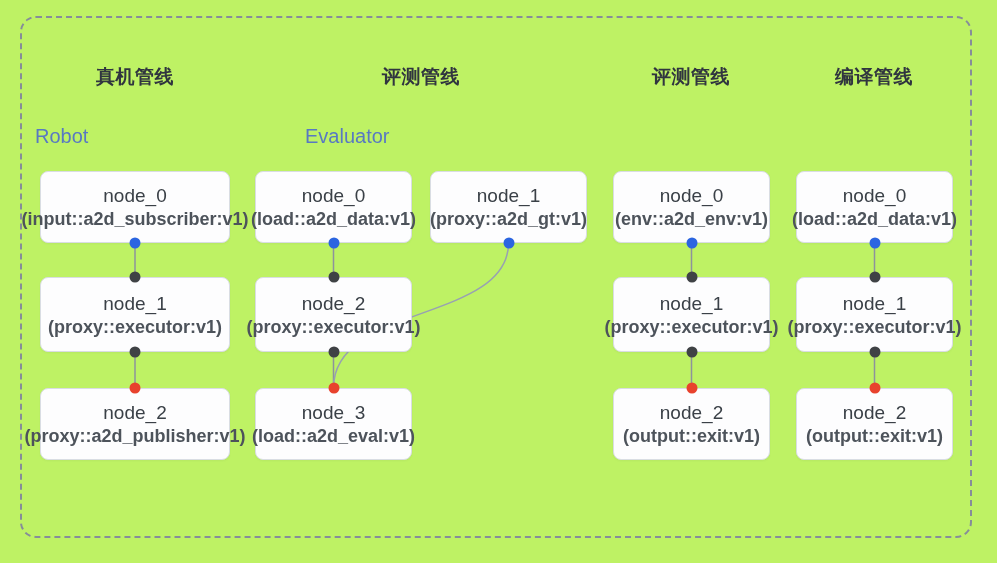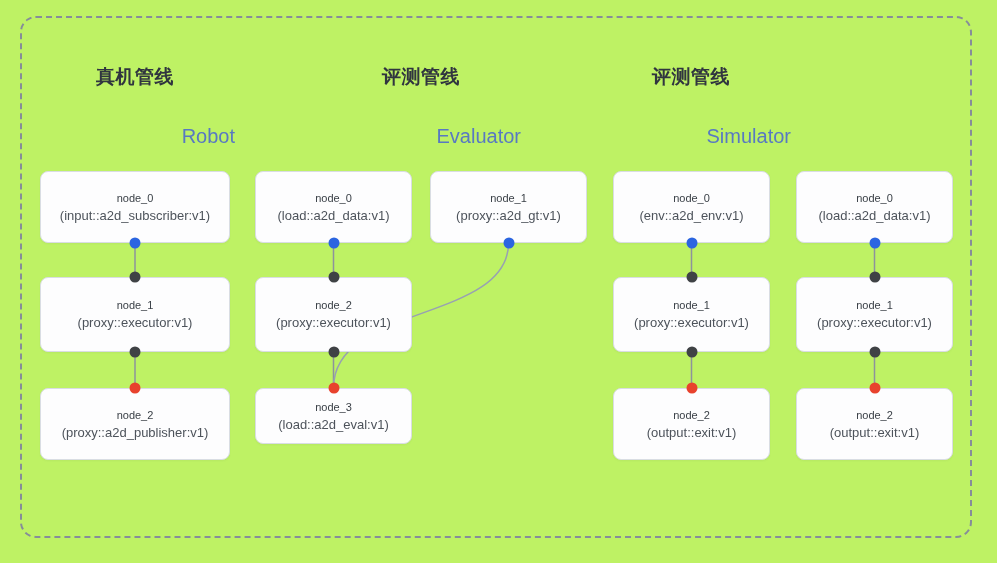--- a/index.html
+++ b/index.html
@@ -11,32 +11,32 @@
   .frame{
     position:absolute;left:20px;top:16px;width:948px;height:518px;
     border:2px dashed #868d99;border-radius:16px;
   }
   svg.edges{position:absolute;left:0;top:0;z-index:1;}
   .ptitle{
     position:absolute;width:200px;text-align:center;z-index:2;
     font-size:19px;font-weight:700;color:#30353f;letter-spacing:.5px;
   }
   .psub{
-    position:absolute;width:200px;text-align:right;z-index:2;
+    position:absolute;width:200px;text-align:left;z-index:2;
     font-size:20px;font-weight:400;color:#5879c2;
   }
   .node{
     position:absolute;z-index:2;background:#fdfdfe;
     border:1px solid #d9dde3;border-radius:8px;
     box-shadow:0 1px 2px rgba(40,60,100,0.05);
     display:flex;flex-direction:column;align-items:center;justify-content:center;
     gap:5px;box-sizing:border-box;
   }
-  .nname{font-size:11px;color:#3a4047;line-height:1;}
-  .ntype{font-size:13px;color:#4d535b;line-height:1;}
+  .nname{font-size:19px;color:#3a4047;line-height:1;}
+  .ntype{font-size:18px;color:#4d535b;line-height:1;font-weight:bold;}
   .dot{
     position:absolute;width:11px;height:11px;border-radius:50%;
     transform:translate(-50%,-50%);z-index:3;
   }
   .dot.blue{background:#2b65e0;}
   .dot.black{background:#3f4245;}
   .dot.red{background:#e8422d;}
 </style>
 </head>
 <body>
@@ -56,25 +56,25 @@
       <line x1="691.5" y1="352" x2="691.5" y2="388"></line>
       <line x1="874.5" y1="243" x2="874.5" y2="277"></line>
       <line x1="874.5" y1="352" x2="874.5" y2="388"></line>
     </g>
   </svg>
 
   <div class="ptitle" style="left:35px;top:64px">真机管线</div>
   <div class="psub" style="left:35px;top:125px">Robot</div>
 
   <div class="ptitle" style="left:321px;top:64px">评测管线</div>
-  <div class="psub" style="left:321px;top:125px">Evaluator</div>
+  <div class="psub" style="left:305px;top:125px">Evaluator</div>
 
   <div class="ptitle" style="left:591px;top:64px">评测管线</div>
-  <div class="psub" style="left:591px;top:125px">Simulator</div>
 
+  <div class="ptitle" style="left:774px;top:64px">编译管线</div>
 
   <div class="node" style="left:40px;top:171px;width:190px;height:72px">
     <div class="nname">node_0</div>
     <div class="ntype">(input::a2d_subscriber:v1)</div>
   </div>
   <div class="node" style="left:40px;top:277px;width:190px;height:75px">
     <div class="nname">node_1</div>
     <div class="ntype">(proxy::executor:v1)</div>
   </div>
   <div class="node" style="left:40px;top:388px;width:190px;height:72px">
@@ -87,21 +87,21 @@
     <div class="ntype">(load::a2d_data:v1)</div>
   </div>
   <div class="node" style="left:430px;top:171px;width:157px;height:72px">
     <div class="nname">node_1</div>
     <div class="ntype">(proxy::a2d_gt:v1)</div>
   </div>
   <div class="node" style="left:255px;top:277px;width:157px;height:75px">
     <div class="nname">node_2</div>
     <div class="ntype">(proxy::executor:v1)</div>
   </div>
-  <div class="node" style="left:255px;top:388px;width:157px;height:56px">
+  <div class="node" style="left:255px;top:388px;width:157px;height:72px">
     <div class="nname">node_3</div>
     <div class="ntype">(load::a2d_eval:v1)</div>
   </div>
 
   <div class="node" style="left:613px;top:171px;width:157px;height:72px">
     <div class="nname">node_0</div>
     <div class="ntype">(env::a2d_env:v1)</div>
   </div>
   <div class="node" style="left:613px;top:277px;width:157px;height:75px">
     <div class="nname">node_1</div>

